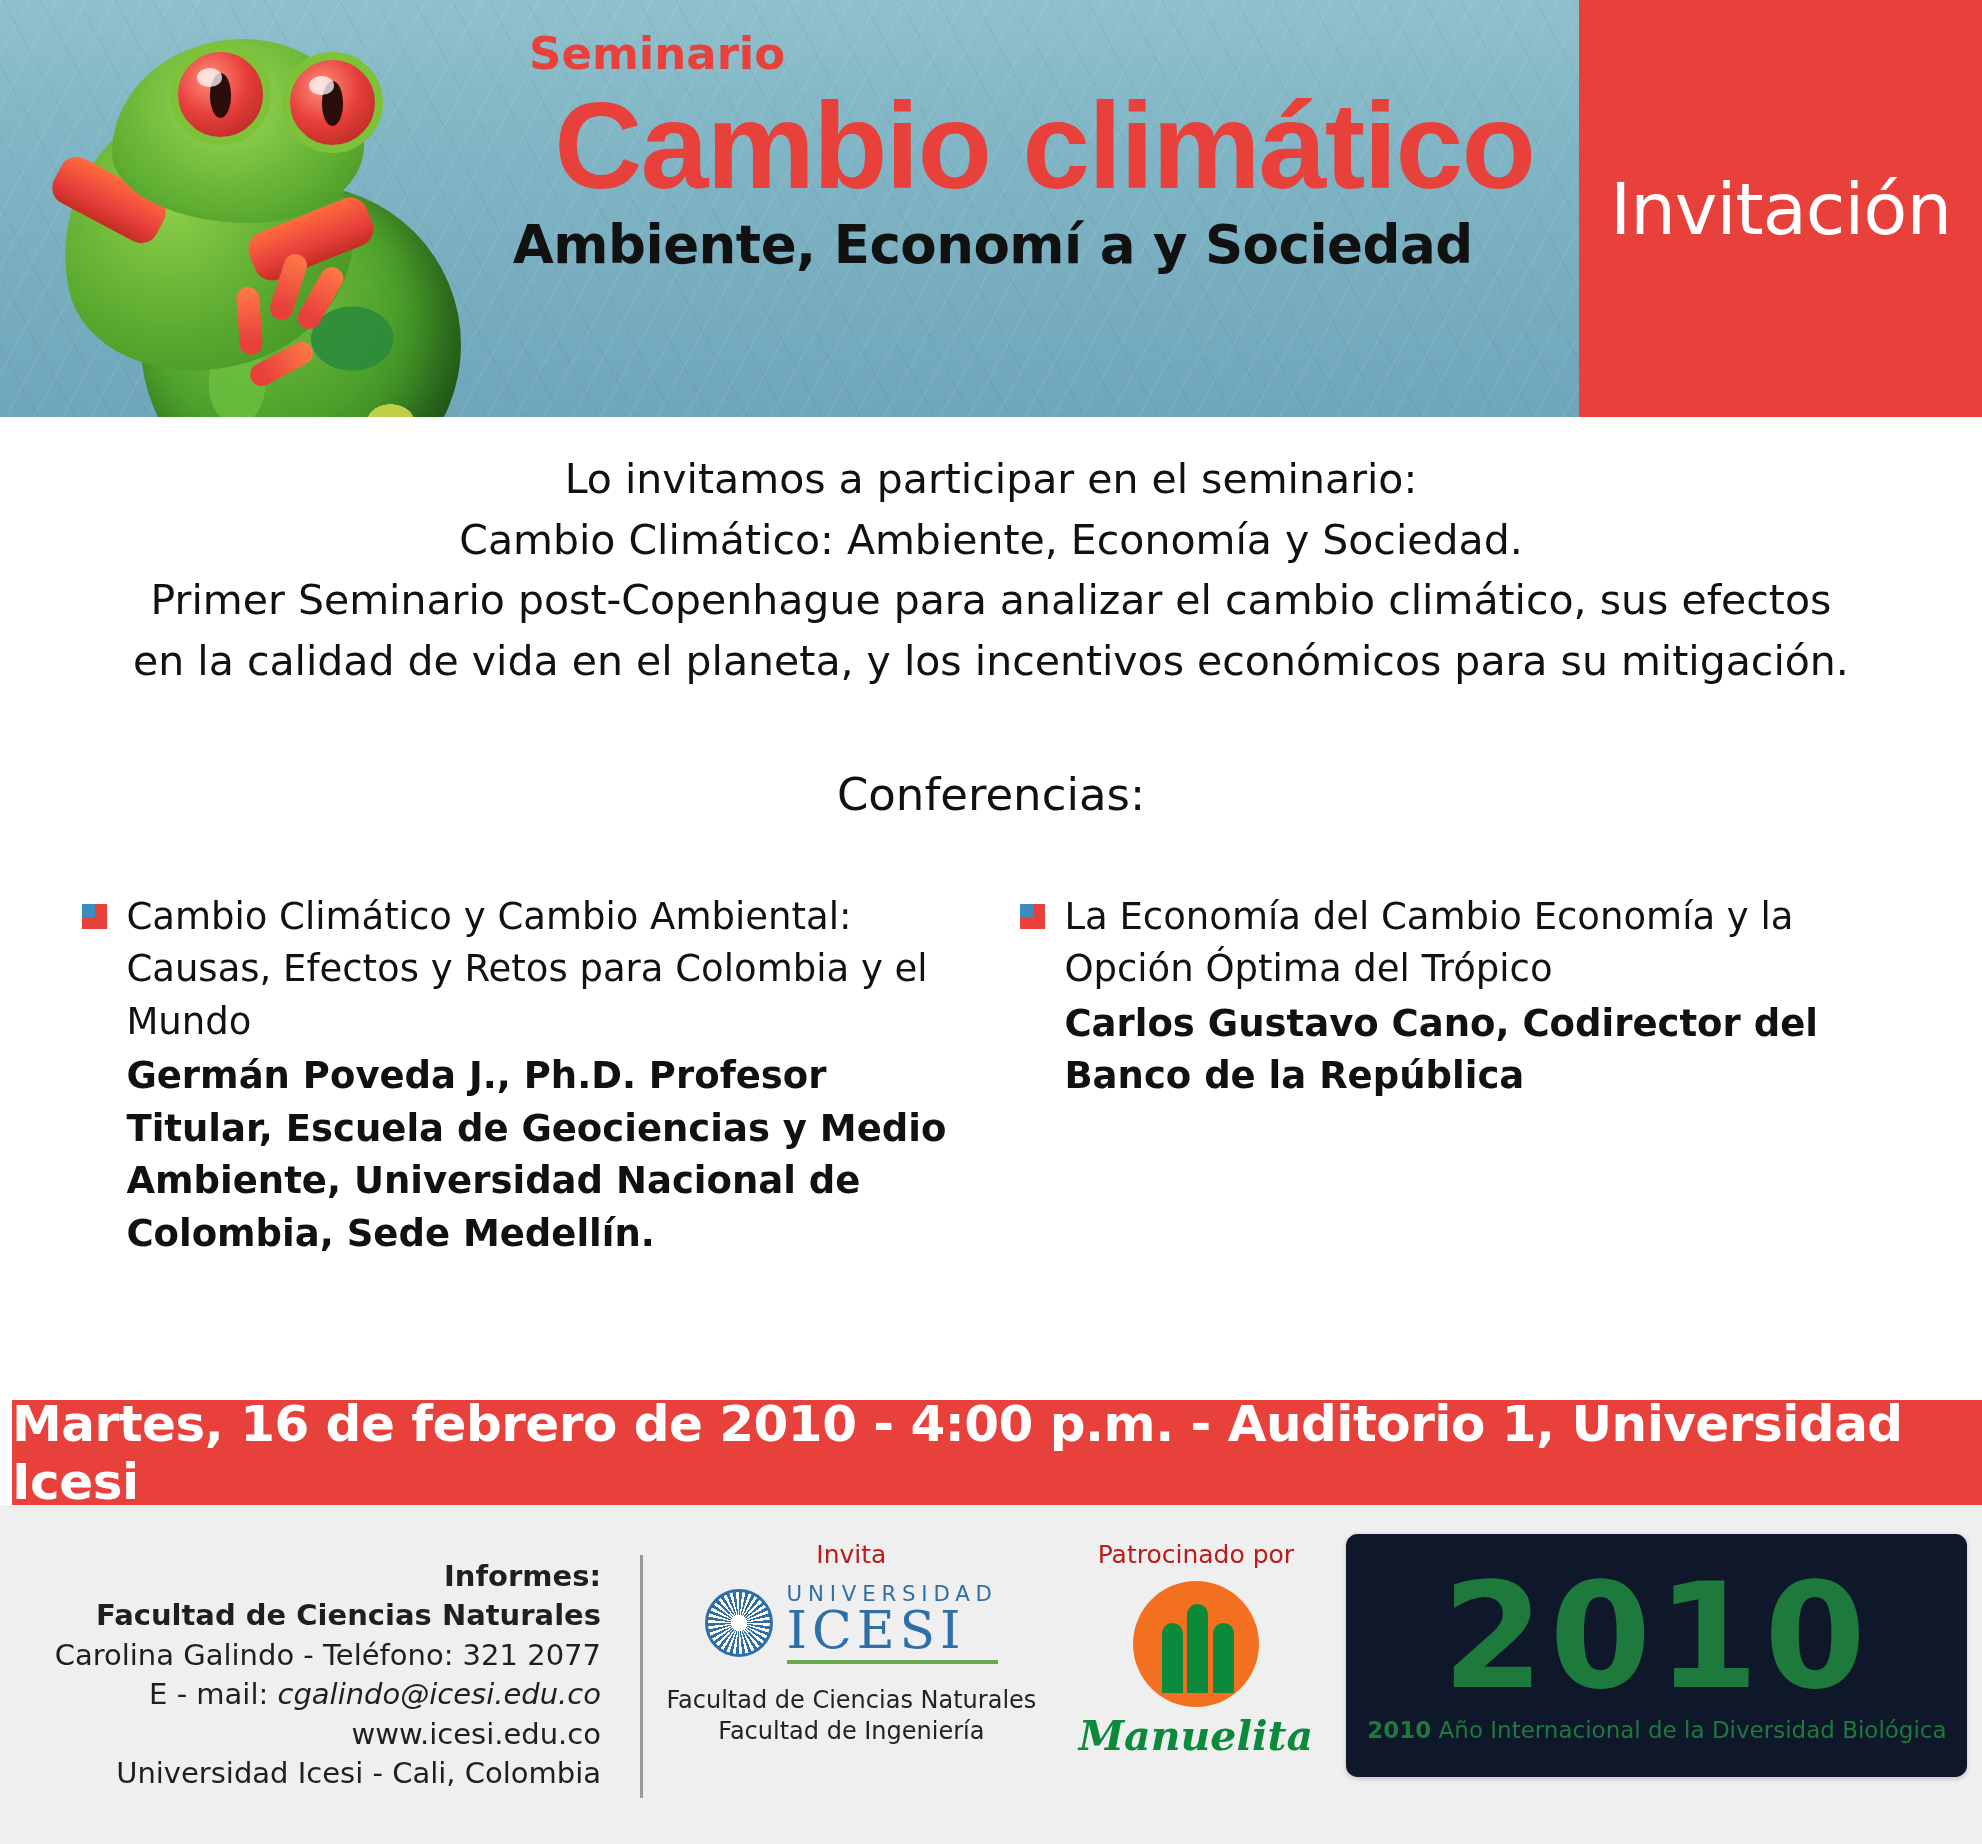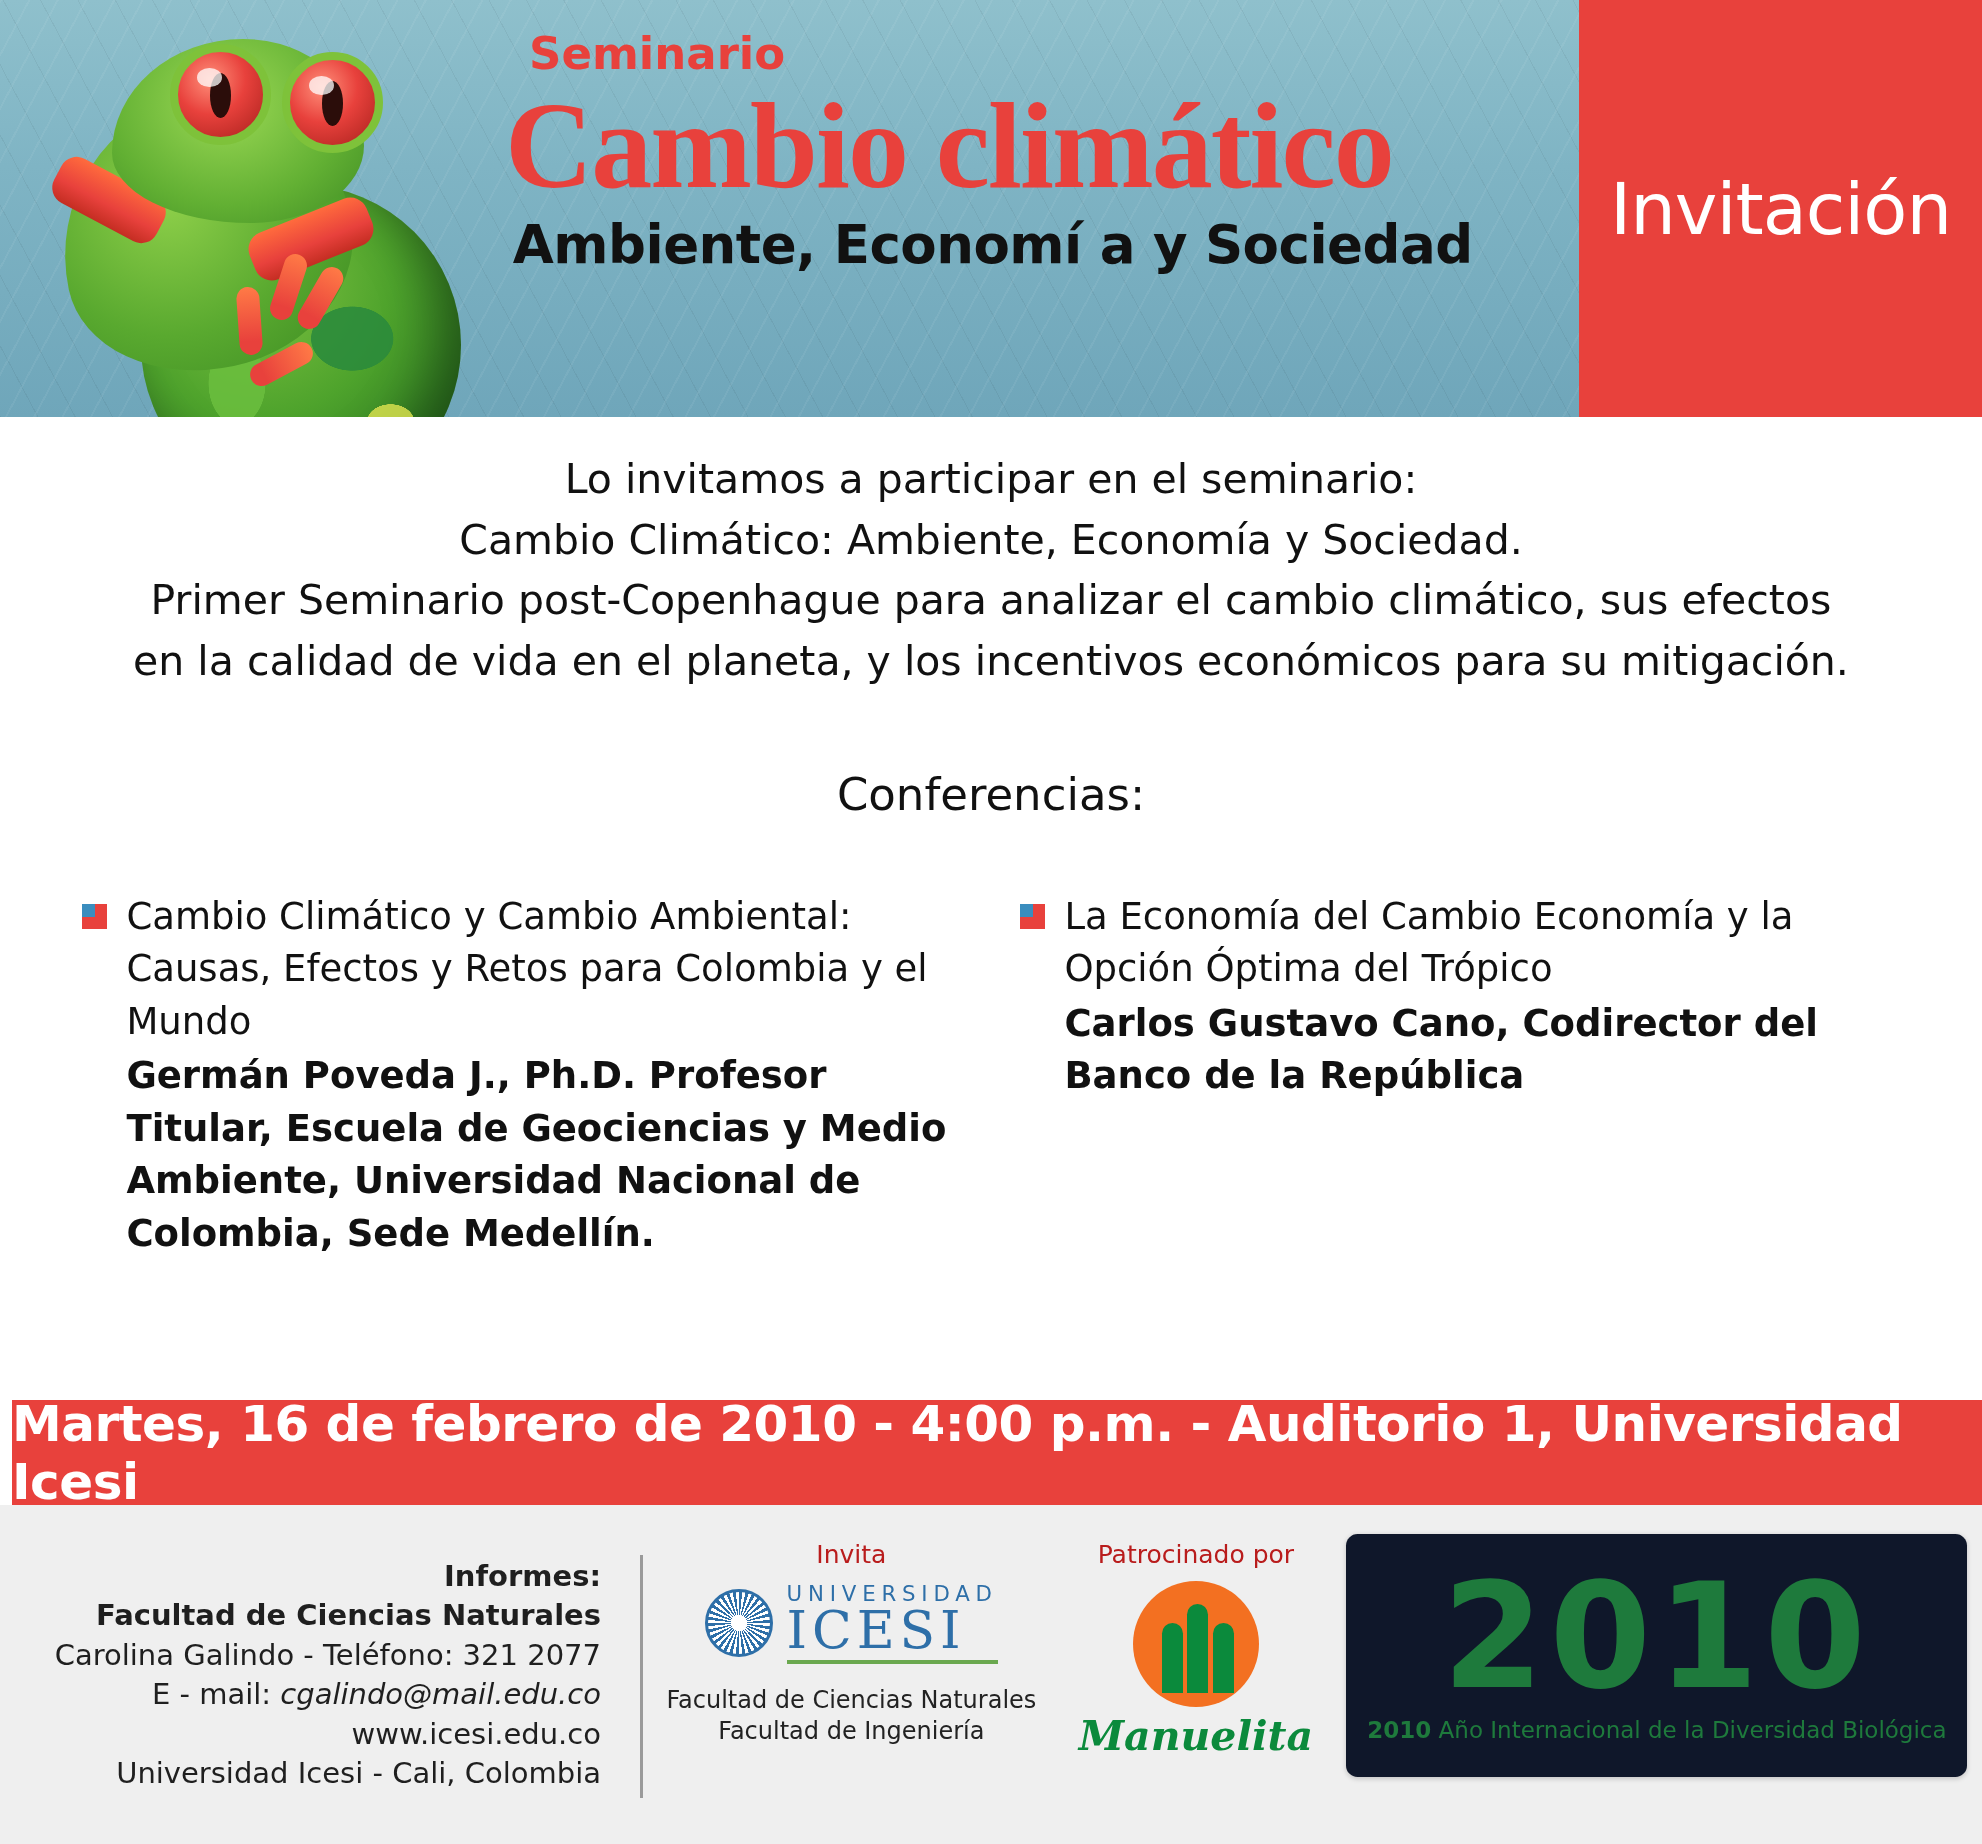--- a/index.html
+++ b/index.html
@@ -50,25 +50,26 @@
     color:#e8413c;
     font-size:45px;
     font-family:"DejaVu Sans", sans-serif;
     font-weight:700;
     letter-spacing:0px;
     margin:0 0 0 24px;
   }
   .main-title{
     color:#e8413c;
     font-size:122px;
-    font-family:Liberation Serif, serif;
+    font-family:Liberation Sans, sans-serif;
     font-weight:700;
     line-height:1.02;
     margin:3.9px 0 0 0;
     letter-spacing:-1.9px;
+    text-align:right;
   }
   .subtitle{
     color:#111111;
     font-size:53px;
     font-family:"DejaVu Sans", sans-serif;
     font-weight:700;
     margin:5.8px 0 0 7.8px;
     letter-spacing:-0.5px;
   }
 
@@ -334,21 +335,21 @@
 </div>
 
 <div class="footer">
 
   <div class="footer-left">
     <div class="b">Informes:</div>
     <div class="b">Facultad de Ciencias Naturales</div>
     <div>Carolina Galindo - Teléfono: 321 2077</div>
     <div>
       <span>E - mail:</span>
-      <span class="em">cgalindo@mail.edu.co</span>
+      <span class="em">cgalindo@icesi.edu.co</span>
     </div>
     <div>www.icesi.edu.co</div>
     <div>Universidad Icesi - Cali, Colombia</div>
   </div>
 
   <div class="divider"></div>
 
   <div class="footer-mid">
     <div class="small-label">Invita</div>
     <div class="icesi-logo">

